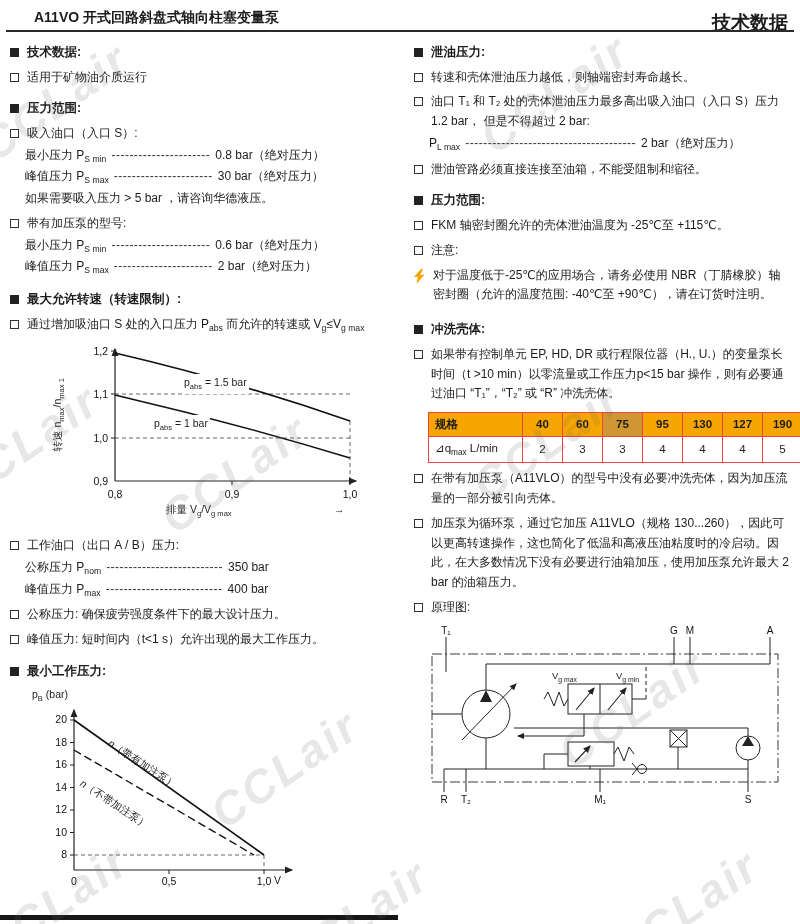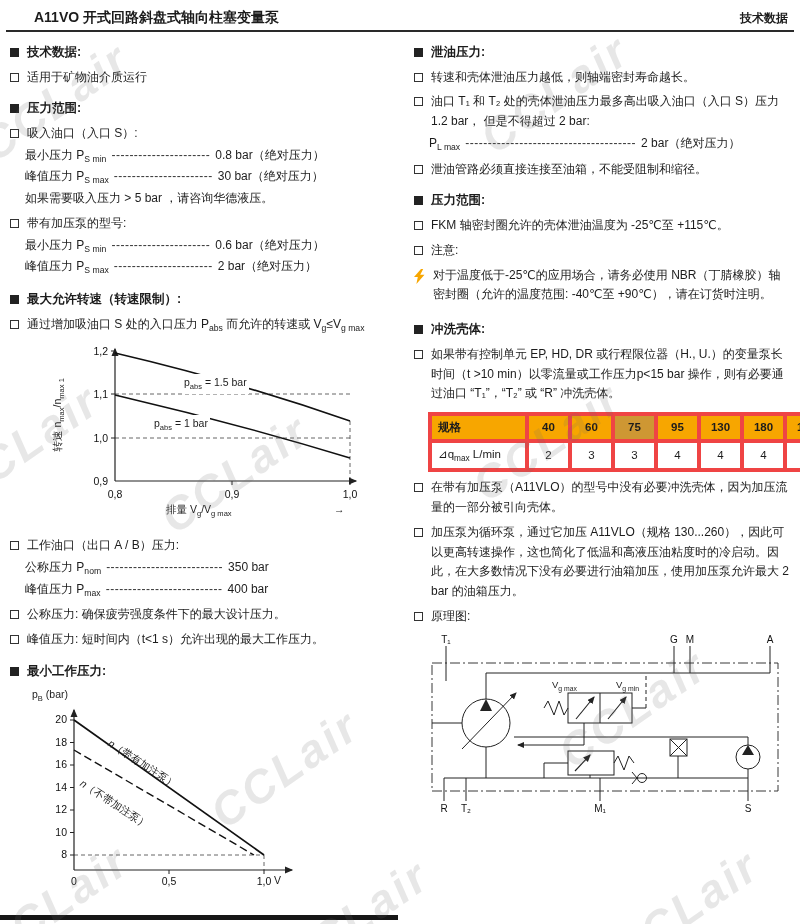--- a/index.html
+++ b/index.html
@@ -1,20 +1,20 @@
 <!DOCTYPE html>
 <html style="--hd: #F7A600; --accent: #F7A600;"><head>
 <meta charset="utf-8">
 <style>
   html,body{margin:0;padding:0;background:#fff;}
   .page{position:relative;width:800px;height:924px;background:#fff;overflow:hidden;
         font-family:"Liberation Sans","DejaVu Sans",sans-serif;color:#1c1c1c;}
   
   .hdr-title{position:absolute;left:34px;top:9px;font-size:14px;font-weight:bold;}
-  .hdr-right{position:absolute;right:12px;top:10px;font-size:12px;font-weight:bold;text-align:center;}
+  .hdr-right{position:absolute;right:12px;top:10px;font-size:19px;font-weight:bold;text-align:center;}
   .hdr-rule{position:absolute;left:6px;right:6px;top:30px;height:2px;background:#2a2a2a;}
   
   .col{position:absolute;top:38px;font-size:12px;line-height:1.65;}
   .col-left{left:10px;width:390px;}
   .col-right{left:414px;width:378px;}
   
   .sec{display:flex;align-items:center;gap:8px;margin:11px 0 2px 0;font-weight:bold;font-size:12.5px;}
   .item{display:flex;gap:8px;margin:5px 0 2px 0;}
   .sq{width:7px;height:7px;flex:0 0 auto;}
   .sq.filled{background:#222;border:1px solid #222;}
@@ -30,21 +30,21 @@
   .flash-path{fill:var(--accent,#F7A600);}
   
   .chart{position:relative;}
   .chart svg text{font-size:10.5px;fill:#111;}
   .clabel{position:absolute;font-size:10.5px;white-space:nowrap;background:#fff;padding:0 2px;}
   .nobg{background:transparent;}
   .rotY{transform:rotate(-90deg);transform-origin:center;background:transparent;text-align:center;width:130px;}
   .rotline{transform:rotate(33deg);transform-origin:left top;background:transparent;}
   
   .spec-table{border-collapse:collapse;margin:8px 0 6px 14px;}
-  .spec-table td{border:4px solid #ef4444;text-align:center;font-size:11.5px;padding:2px 3px;min-width:33px;height:17px;}
+  .spec-table td{border:1px solid #ef4444;text-align:center;font-size:11.5px;padding:2px 3px;min-width:33px;height:17px;}
   .spec-table td.lab{min-width:84px;text-align:left;padding-left:6px;}
   .hd{background:var(--hd,#F7A600);font-weight:bold;}
   .hd-dim{background:#CE9733;}
   
   .schematic{position:relative;width:372px;height:182px;margin:6px 0 8px 4px;}
   .schematic svg text{font-size:10px;fill:#111;}
   
   .wm{position:absolute;font-size:46px;font-weight:bold;font-style:italic;letter-spacing:3px;
       color:rgba(105,105,105,0.16);transform:rotate(-35deg);transform-origin:left top;
       white-space:nowrap;pointer-events:none;z-index:6;}
@@ -290,21 +290,21 @@
 
     <table class="spec-table">
       <tbody>
         <tr>
           <td class="hd lab">规格</td>
           <td class="hd">40</td>
           <td class="hd">60</td>
           <td class="hd hd-dim">75</td>
           <td class="hd">95</td>
           <td class="hd">130</td>
-          <td class="hd">180</td>
+          <td class="hd">127</td>
           <td class="hd">190</td>
 
         </tr>
         <tr>
           <td class="lab"><span>⊿q</span><sub>max</sub><span> L/min</span></td>
           <td>2</td>
           <td>3</td>
           <td>3</td>
           <td>4</td>
           <td>4</td>

